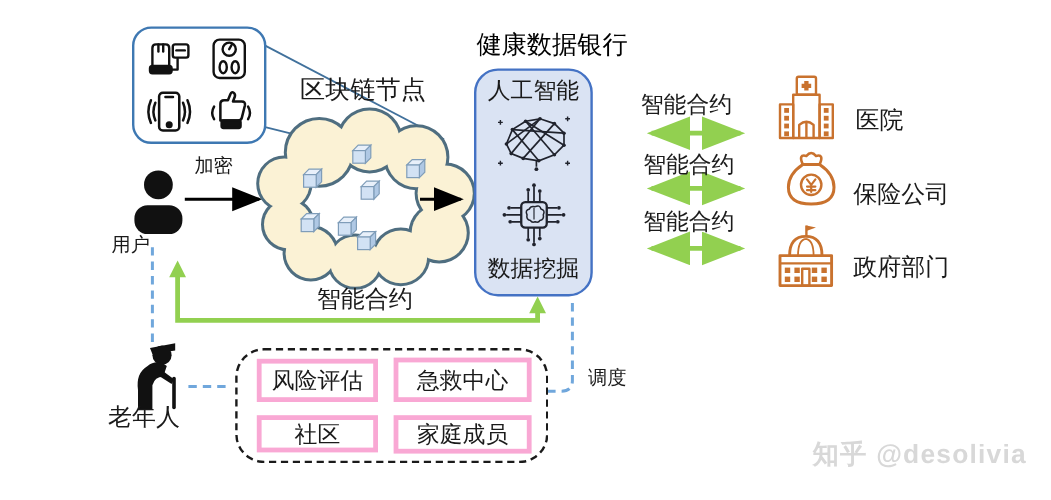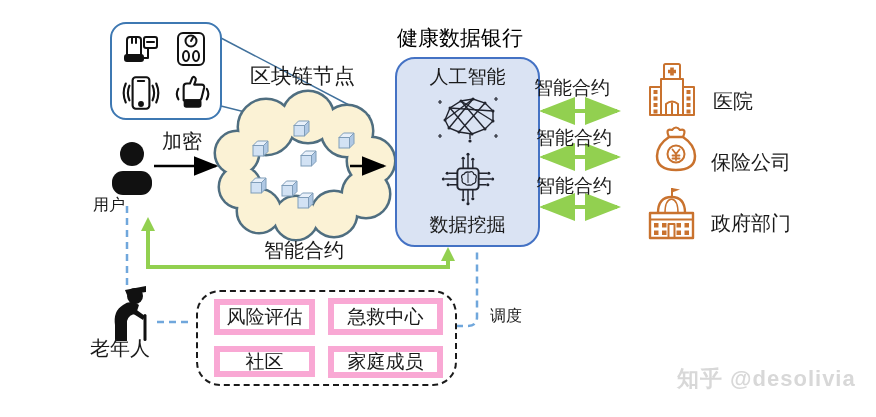--- a/index.html
+++ b/index.html
@@ -15,33 +15,33 @@
   .z2{z-index:2;}
   
   .device-box{
     left:110px;top:22px;width:112px;height:98px;background:#fff;
     border:2.5px solid #3E78B2;border-radius:16px;
     display:grid;grid-template-columns:1fr 1fr;place-items:center;
     padding:3px 4px;box-sizing:border-box;
   }
   
   .bank-box{
-    left:395px;top:57px;width:145px;height:190px;background:#DAE3F3;
+    left:395px;top:57px;width:99px;height:190px;background:#DAE3F3;
     border:2.5px solid #4472C4;border-radius:20px;box-sizing:border-box;
     display:flex;flex-direction:column;align-items:center;justify-content:space-between;
     padding:7px 0 9px 0;
   }
   .bank-box .bank-lbl{font-size:19px;}
   
   .care-box{
     left:196px;top:290px;width:261px;height:96px;box-sizing:border-box;
     border:2.5px dashed #1a1a1a;border-radius:24px;background:transparent;
   }
   .care-item{
-    background:#fff;border:6px solid #f9a8d4;box-sizing:border-box;
+    background:#fff;border:4px solid #f9a8d4;box-sizing:border-box;
     display:flex;align-items:center;justify-content:center;
     font-size:19px;z-index:3;
   }
   .watermark{
     left:644px;top:366px;width:225px;font-size:22px;color:#D8D8D8;
     letter-spacing:1px;font-weight:bold;margin-left:33px;
   }
 </style>
 </head>
 <body>
@@ -188,21 +188,21 @@
         <path d="M13 27 V14 Q13 11 16 11 H19 L21 6 Q22 4 23.5 5 Q25 6 24.5 8 L23 12 H30 Q33 12 32.5 15 L30 25 Q29.5 27 27 27 Z"></path>
         <rect x="14" y="27" width="15" height="6" rx="1.5" fill="#111"></rect>
         <path d="M8 16 Q5 21 8 26"></path>
           <path d="M35 16 Q38 21 35 26"></path>
       </svg>
     </span>
   </div>
 
   <div class="abs lbl z2" style="left:250px;top:64px;font-size:21px;">区块链节点</div>
 
-  <div class="abs lbl z2" style="left:162px;top:130px;font-size:20px;">加密</div>
+  <div class="abs lbl z2" style="left:162px;top:130px;font-size:16px;">加密</div>
 
   <div class="abs z2" style="left:107px;top:141px;">
     <svg width="50" height="56" viewBox="0 0 48 56" fill="#111">
       <circle cx="24" cy="13" r="12"></circle>
       <rect x="4" y="30" width="40" height="24" rx="11"></rect>
     </svg>
   </div>
   <div class="abs lbl z2" style="left:93px;top:196px;font-size:16px;">用户</div>
 
   <div class="abs lbl center z2" style="left:248px;top:239px;width:112px;font-size:20px;">智能合约</div>

